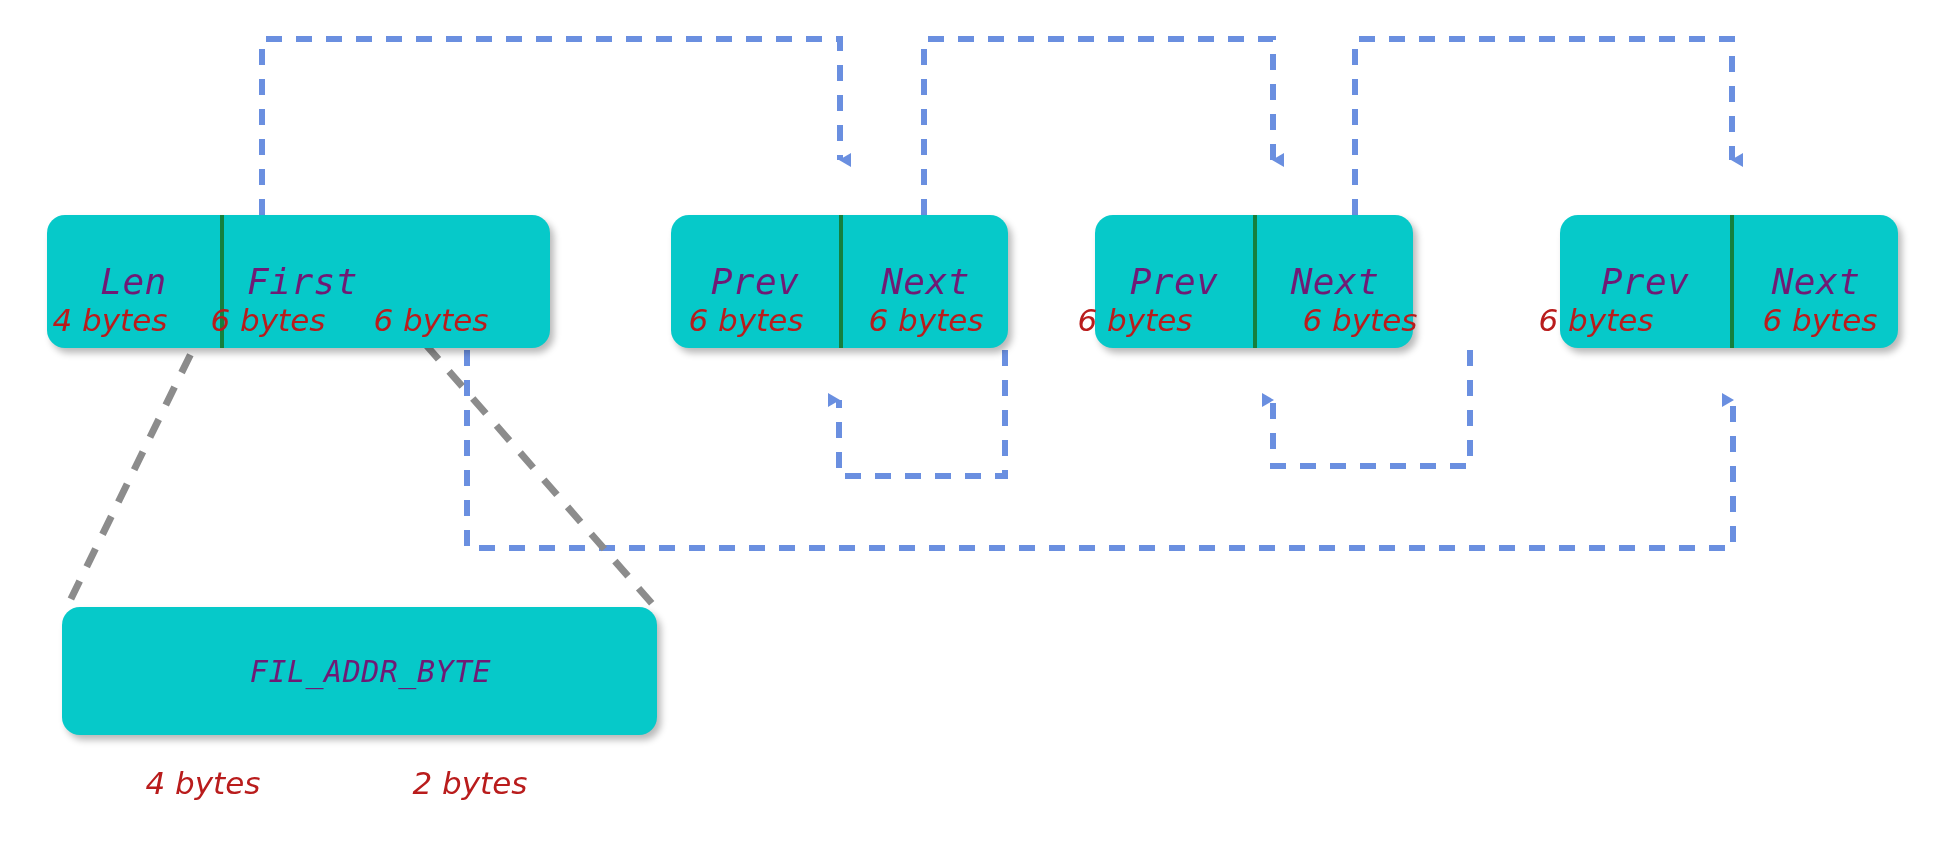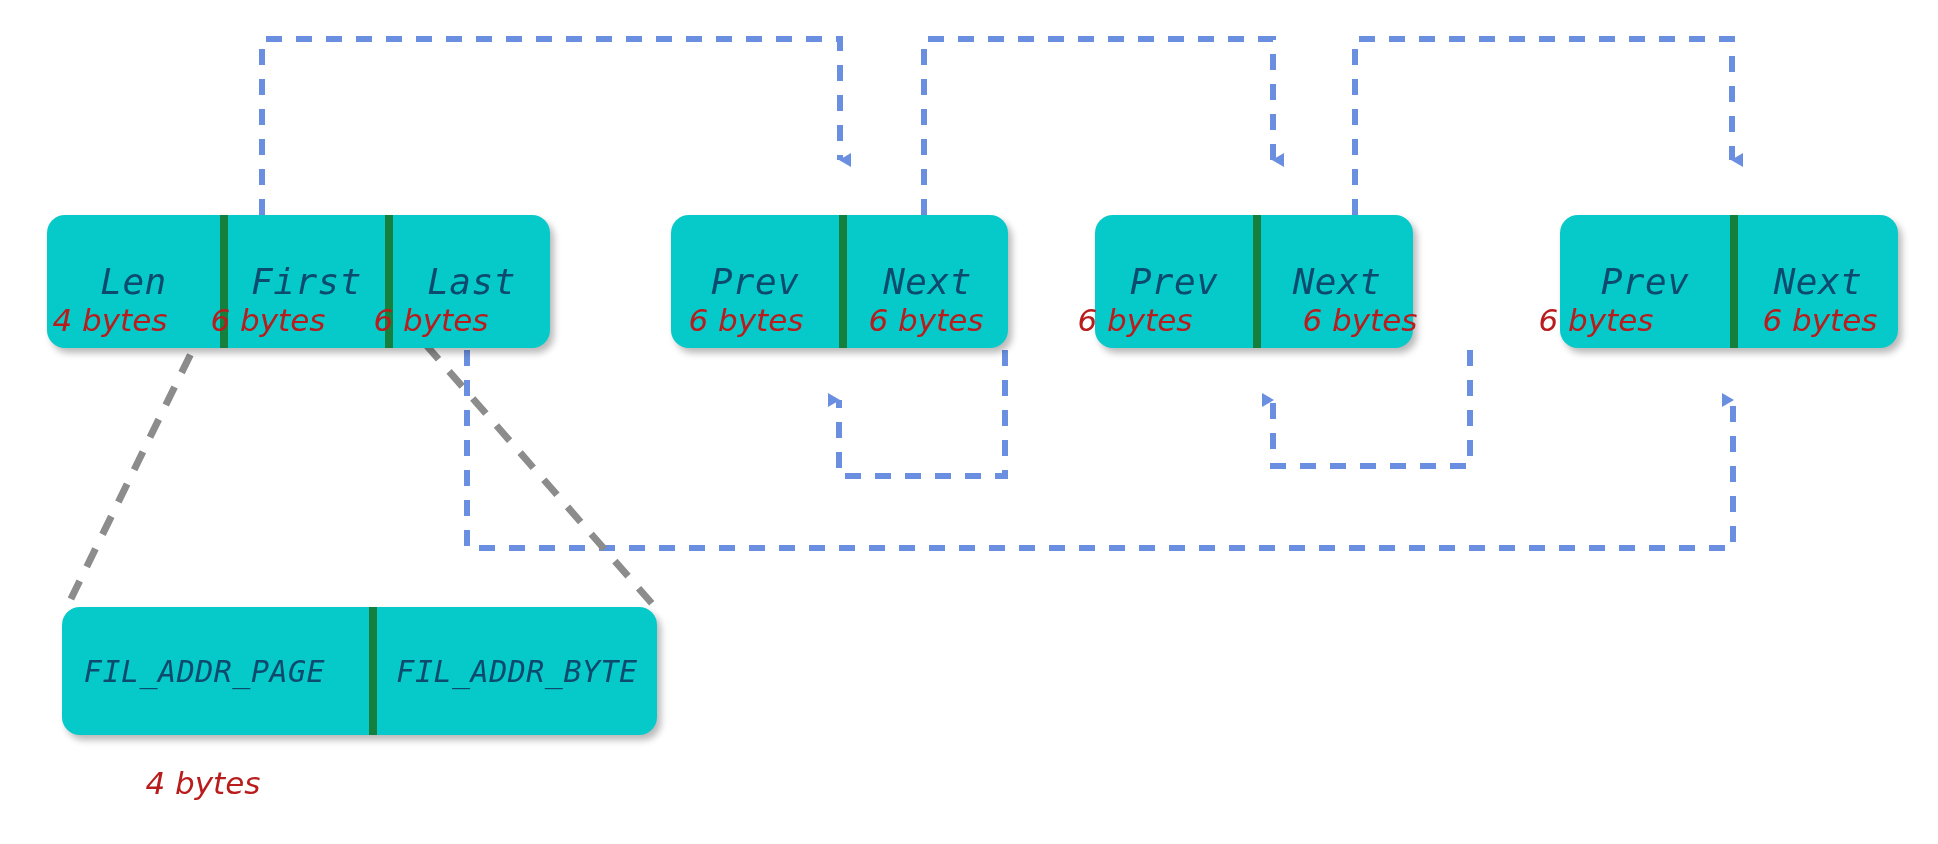--- a/index.html
+++ b/index.html
@@ -28,28 +28,28 @@
     border-radius: 18px;
     background: #06C9C9;
     box-shadow: 4px 5px 7px rgba(0,0,0,0.28);
     overflow: hidden;
     z-index: 2;
   }
   .cell {
     display: flex;
     align-items: center;
     justify-content: center;
-    color: #0c4a6e;
+    color: #701a75;
     font-style: italic;
     font-family: "DejaVu Sans Mono", monospace;
     letter-spacing: 0.5px;
     white-space: nowrap;
   }
   .cell + .cell {
-    border-left: 8px solid #15803d;
+    border-left: 4px solid #15803d;
   }
   .lbl {
     position: absolute;
     color: #b91c1c;
     font-style: italic;
     font-family: "DejaVu Sans", sans-serif;
     font-size: 31px;
     white-space: nowrap;
     text-align: center;
     z-index: 3;
@@ -89,21 +89,20 @@
 
     <g stroke="#8C8C8C" stroke-width="7" fill="none" stroke-dasharray="20 16" stroke-linecap="butt">
       <path d="M 222,290 L 67,607"></path>
       <path d="M 378,290 L 655,607"></path>
     </g>
   </svg>
 
   <div class="node" style="left:47px; top:215px; width:503px; height:133px;">
     <div class="cell node-lbl" style="width:173px;">Len</div>
     <div class="cell node-lbl" style="width:157px;">First</div>
-    <div class="cell node-lbl" style="flex:1;">Last</div>
   </div>
   <div class="lbl" style="left:27px; top:302px; width:166px;">4 bytes</div>
   <div class="lbl" style="left:187px; top:302px; width:162px;">6 bytes</div>
   <div class="lbl" style="left:350px; top:302px; width:162px;">6 bytes</div>
 
   <div class="node" style="left:671px; top:215px; width:337px; height:133px;">
     <div class="cell node-lbl" style="width:168px;">Prev</div>
     <div class="cell node-lbl" style="flex:1;">Next</div>
   </div>
   <div class="lbl" style="left:666px; top:302px; width:160px;">6 bytes</div>
@@ -117,18 +116,18 @@
   <div class="lbl" style="left:1280px; top:302px; width:160px;">6 bytes</div>
 
   <div class="node" style="left:1560px; top:215px; width:338px; height:133px;">
     <div class="cell node-lbl" style="width:170px;">Prev</div>
     <div class="cell node-lbl" style="flex:1;">Next</div>
   </div>
   <div class="lbl" style="left:1482px; top:302px; width:228px;">6 bytes</div>
   <div class="lbl" style="left:1740px; top:302px; width:160px;">6 bytes</div>
 
   <div class="node" style="left:62px; top:607px; width:595px; height:128px;">
-    <div class="cell node-lbl-sm" style="width:285px;">FIL_ADDR_PAGE</div>
     <div class="cell node-lbl-sm" style="flex:1;margin-left:22px;">FIL_ADDR_BYTE</div>
   </div>
   <div class="lbl" style="left:88px; top:765px; width:230px;">4 bytes</div>
+  <div class="lbl" style="left:355px; top:765px; width:230px;">2 bytes</div>
 
 </div>
 
 </body></html>

